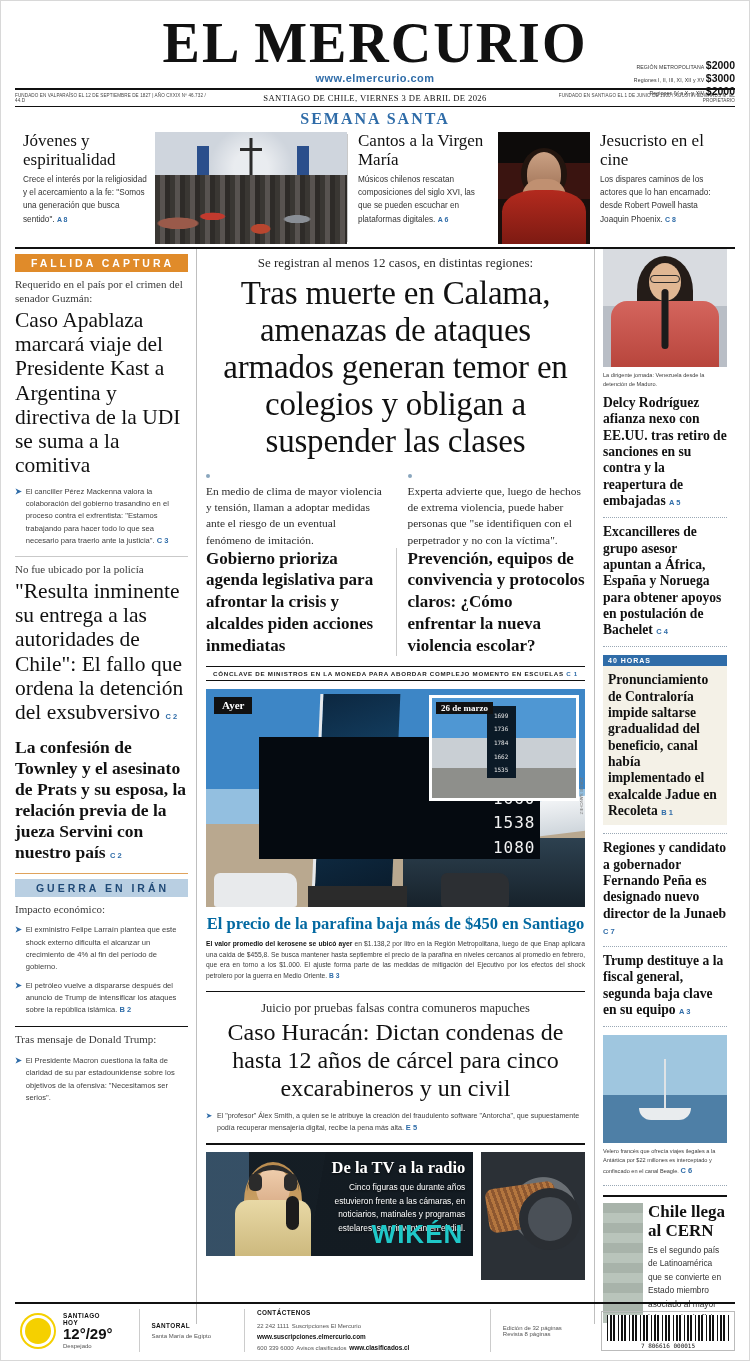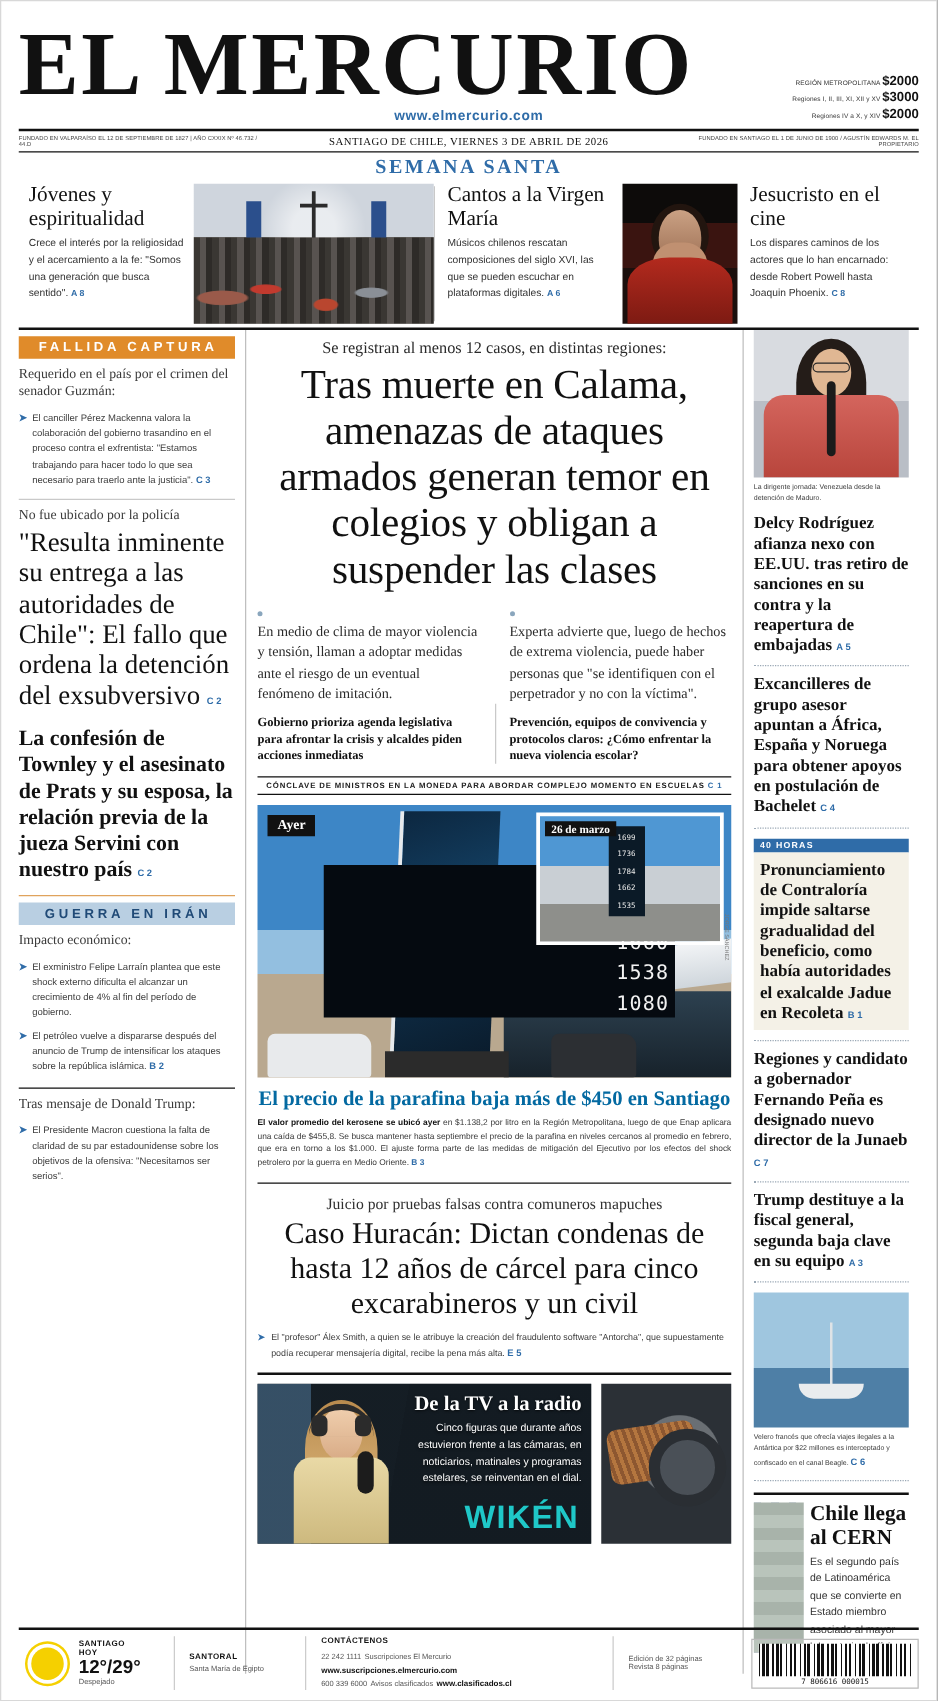--- a/index.html
+++ b/index.html
@@ -16,23 +16,24 @@
     position: relative;
     overflow: hidden;
     border: 1px solid #d8d8d8;
   }
   
   .masthead {
     padding: 10px 14px 0 14px;
     position: relative;
   }
   .masthead-title {
+    text-align: center;
     font-family: "Liberation Serif", "DejaVu Serif", serif;
     font-weight: bold;
-    font-size: 72px;
+    font-size: 56px;
     letter-spacing: 2px;
     line-height: 0.95;
     color: #111;
     padding-top: 6px;
   }
   .masthead-url {
     text-align: center;
     font-family: "Liberation Sans", sans-serif;
     font-weight: bold;
     font-size: 11px;
@@ -267,24 +268,23 @@
   }
   .c-sub .lead {
     font-family: "Liberation Serif", serif;
     font-size: 11.4px;
     line-height: 1.42;
     color: #2b2b2b;
   }
   .c-sub .sub-head {
     font-family: "Liberation Serif", serif;
     font-weight: bold;
-    font-size: 10px;
+    font-size: 17px;
     line-height: 1.28;
     color: #111;
-    margin-top: 10px;
   }
   .vline { position: absolute; left: 0; top: 74px; bottom: 0; width: 1px; background: #c9c9c9; }
   .c-strip {
     text-align: center;
     font-family: "Liberation Sans", sans-serif;
     font-weight: bold;
     font-size: 6.2px;
     letter-spacing: .7px;
     color: #222;
     border-top: 1px solid #111;
@@ -389,21 +389,21 @@
     font-size:24px; line-height:1.17; color:#111; margin-top:2px;
   }
   .c-bullet {
     display:flex; gap:5px; margin-top:8px;
     font-family:"Liberation Sans",sans-serif; font-size:7.1px; line-height:1.6; color:#3d3d3d;
   }
 
   
   .ad-row { display:flex; gap:8px; margin-top:9px; border-top:2px solid #111; padding-top:7px; }
   .wiken {
-    position:relative; width:268px; height:128px; overflow:hidden;
+    position:relative; width:268px; height:104px; overflow:hidden;
     background: linear-gradient(100deg,#1d2a33 0 42%, #0c1319 42% 100%);
   }
   .wiken-studio{
     position:absolute; inset:0;
     background:
       linear-gradient(90deg, rgba(58,86,110,.85) 0 16%, rgba(20,28,35,.9) 16% 100%);
   }
   .wiken-person{
     position:absolute; left:8%; bottom:0; width:34%; height:96%;
   }
@@ -625,20 +625,21 @@
         </div>
       </div>
     </div>
   </div>
 
   <div class="columns">
 
     <div class="col-left">
       <div class="tag">FALLIDA CAPTURA</div>
       <div class="eyebrow">Requerido en el país por el crimen del senador Guzmán:</div>
+      <div class="hl-left">Caso Apablaza marcará viaje del Presidente Kast a Argentina y directiva de la UDI se suma a la comitiva</div>
       <div class="bullets">
         <div class="bullet">
           <span class="arrow">➤</span>
           <span><span>El canciller Pérez Mackenna valora la colaboración del gobierno trasandino en el proceso contra el exfrentista: "Estamos trabajando para hacer todo lo que sea necesario para traerlo ante la justicia".</span> <span class="ref">C 3</span></span>
         </div>
       </div>
       <div class="hr-grey"></div>
       <div class="eyebrow">No fue ubicado por la policía</div>
       <div class="hl-left">
         <span>"Resulta inminente su entrega a las autoridades de Chile": El fallo que ordena la detención del exsubversivo</span>
@@ -784,21 +785,21 @@
       </div>
       <div class="hr-dot"></div>
       <div class="r-head">
         <span>Excancilleres de grupo asesor apuntan a África, España y Noruega para obtener apoyos en postulación de Bachelet</span>
         <span class="ref">C 4</span>
       </div>
       <div class="hr-dot"></div>
       <div class="tag small-blue">40 HORAS</div>
       <div class="r-box">
         <div class="r-head">
-          <span>Pronunciamiento de Contraloría impide saltarse gradualidad del beneficio, como había autoridades el exalcalde Jadue en Recoleta</span>
+          <span>Pronunciamiento de Contraloría impide saltarse gradualidad del beneficio, canal había implementado el exalcalde Jadue en Recoleta</span>
           <span class="ref">B 1</span>
         </div>
       </div>
       <div class="hr-dot"></div>
       <div class="r-head">
         <span>Regiones y candidato a gobernador Fernando Peña es designado nuevo director de la Junaeb</span>
         <span class="ref">C 7</span>
       </div>
       <div class="hr-dot"></div>
       <div class="r-head">

